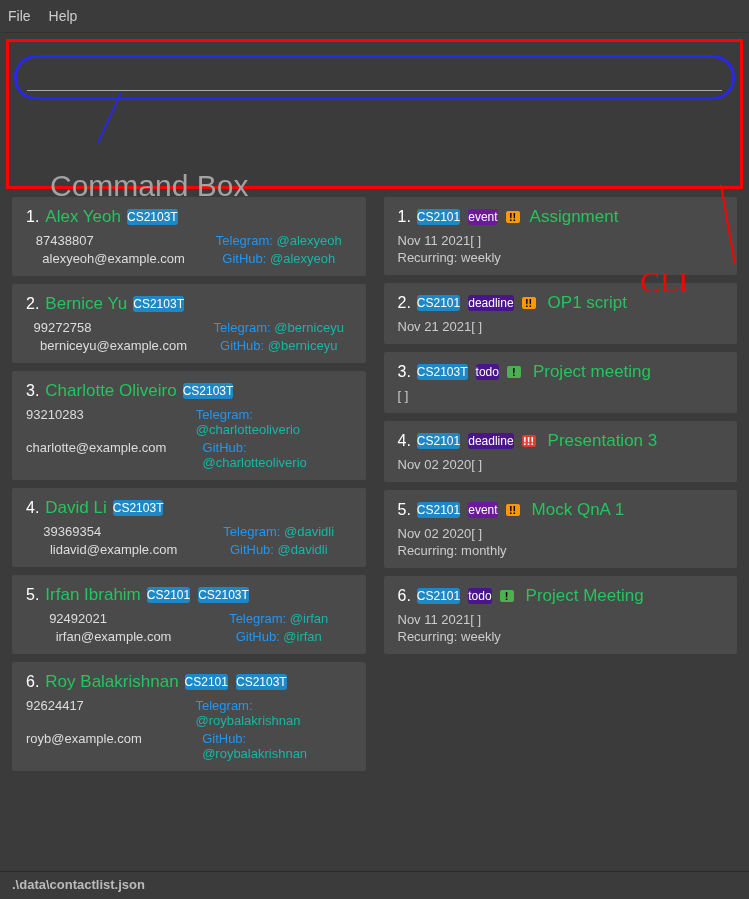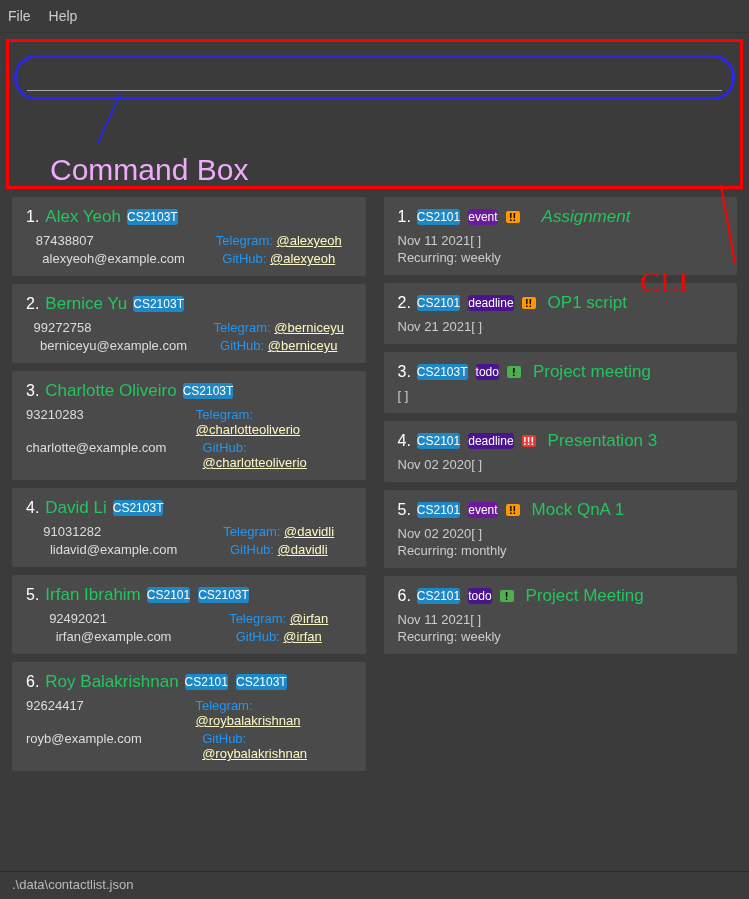--- a/index.html
+++ b/index.html
@@ -58,22 +58,22 @@
     top: 60px;
     width: 2px;
     height: 55px;
     background: #2828e6;
     transform: rotate(25deg);
     transform-origin: top;
   }
   .cmd-label {
     position: absolute;
     left: 50px;
-    top: 120px;
-    color: #f0abfc;
+    top: 136px;
+    color: #a3a3a3;
     font-size: 30px;
   }
   .cli-line {
     position: absolute;
     left: 720px;
     top: 185px;
     width: 2px;
     height: 80px;
     background: #ff0000;
     transform: rotate(-10deg);
@@ -143,31 +143,32 @@
   .prio-red { background: #e53935; color:#fff; }
   .prio-green { background: #4caf50; }
   .info-row {
     display: flex;
     font-size: 13px;
     margin-top: 3px;
     justify-content: center;
   }
   .info-left { width: 180px; color: #ddd; }
   .info-link-label { color: #2196f3; }
-  .info-link-val { color: #fef9c3; text-decoration: underline; }
+  .info-link-val { color: #14b8a6; }
   .sub { color: #ccc; font-size: 13px; margin-top: 2px; }
   .statusbar {
     position: absolute;
     bottom: 0; left: 0; right: 0;
     height: 28px;
     background: #3b3b3b;
     border-top: 1px solid #2a2a2a;
     color: #bbb;
     font-size: 13px;
     padding: 5px 12px;
+    font-weight: bold;
   }
 </style>
 </head>
 <body>
 
 <div class="menubar">
   <span>File</span>
   <span>Help</span>
 </div>
 
@@ -230,21 +231,21 @@
       <span><span class="info-link-label">GitHub: </span><span class="info-link-val">@charlotteoliverio</span></span>
     </div>
       </div>
       <div class="card">
     <div class="title-row">
       <span class="idx">4.</span>
       <span class="name">David Li</span>
       <span class="tag tag-module">CS2103T</span>
     </div>
     <div class="info-row">
-      <span class="info-left">91031282</span>
+      <span class="info-left">39369354</span>
       <span><span class="info-link-label">Telegram: </span><span class="info-link-val">@davidli</span></span>
     </div>
     <div class="info-row">
       <span class="info-left">lidavid@example.com</span>
       <span><span class="info-link-label">GitHub: </span><span class="info-link-val">@davidli</span></span>
     </div>
       </div>
       <div class="card">
     <div class="title-row">
       <span class="idx">5.</span>
@@ -278,21 +279,21 @@
     </div>
       </div>
     </div>
   <div class="column" id="tasks-col">
       <div class="card">
     <div class="title-row">
       <span class="idx">1.</span>
       <span class="tag tag-module">CS2101</span>
       <span class="tag tag-event">event</span>
           <span class="prio prio-orange">!!</span>
-      <span class="name" style="margin-left:16px;font-style:italic;">Assignment</span>
+      <span class="name" style="margin-left:4px;">Assignment</span>
     </div>
     <div class="sub">Nov 11 2021[ ]</div>
     <div class="sub">Recurring: weekly</div>
       </div>
       <div class="card">
     <div class="title-row">
       <span class="idx">2.</span>
       <span class="tag tag-module">CS2101</span>
       <span class="tag tag-deadline">deadline</span>
           <span class="prio prio-orange">!!</span>

